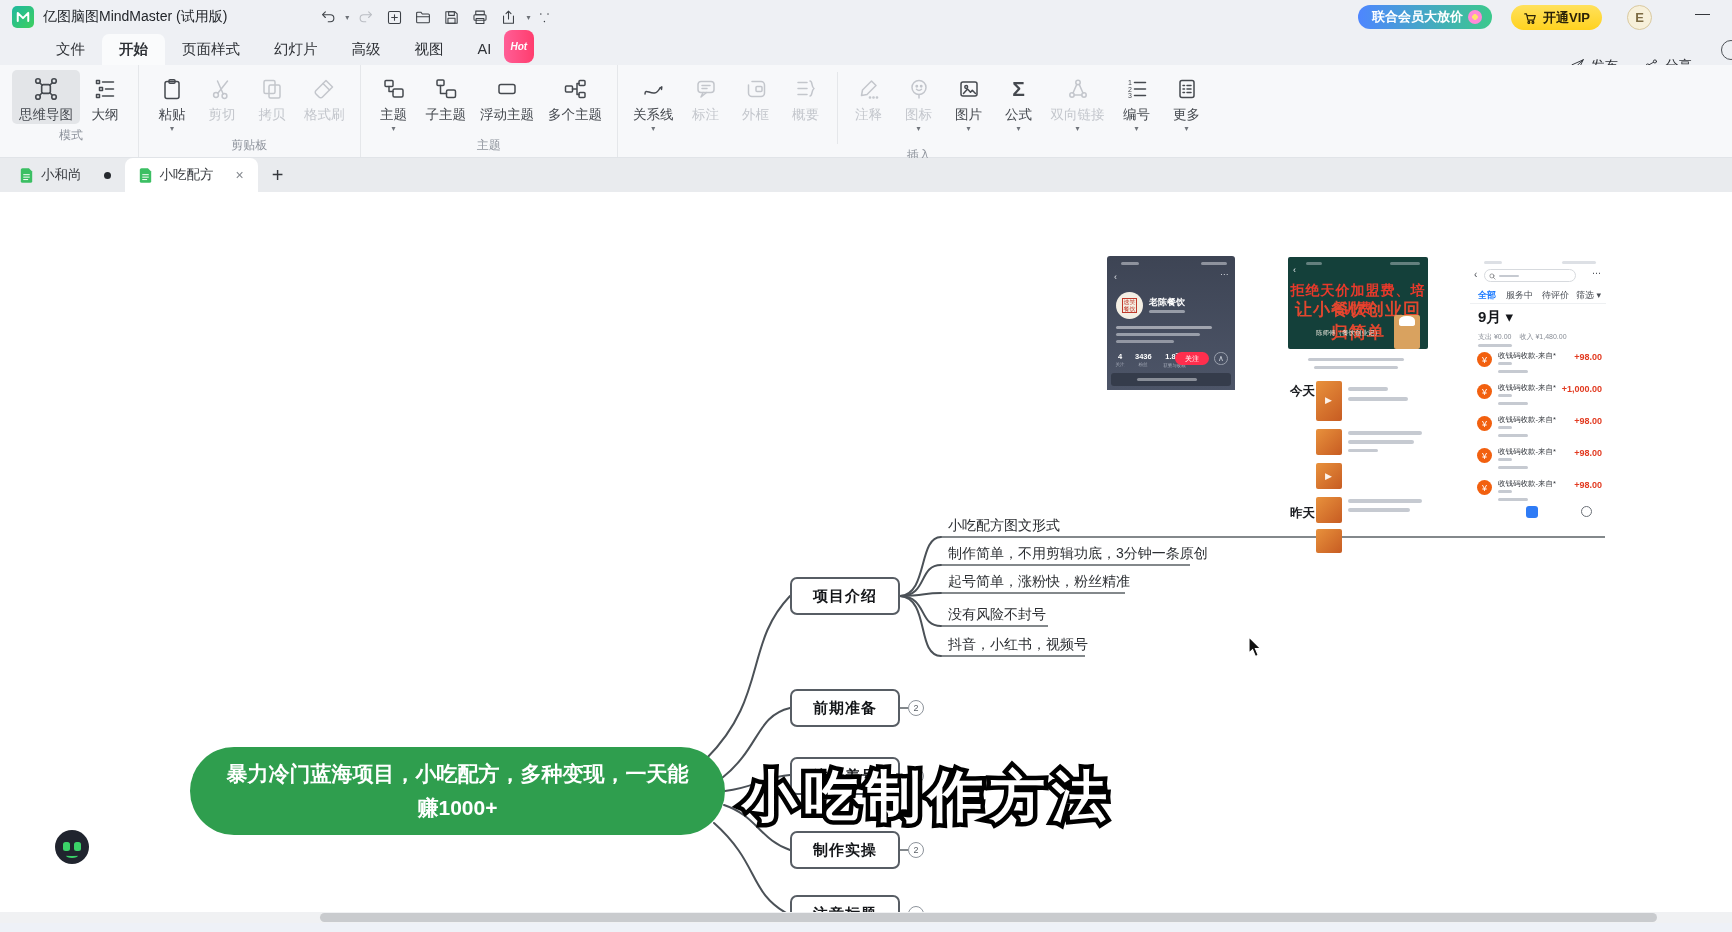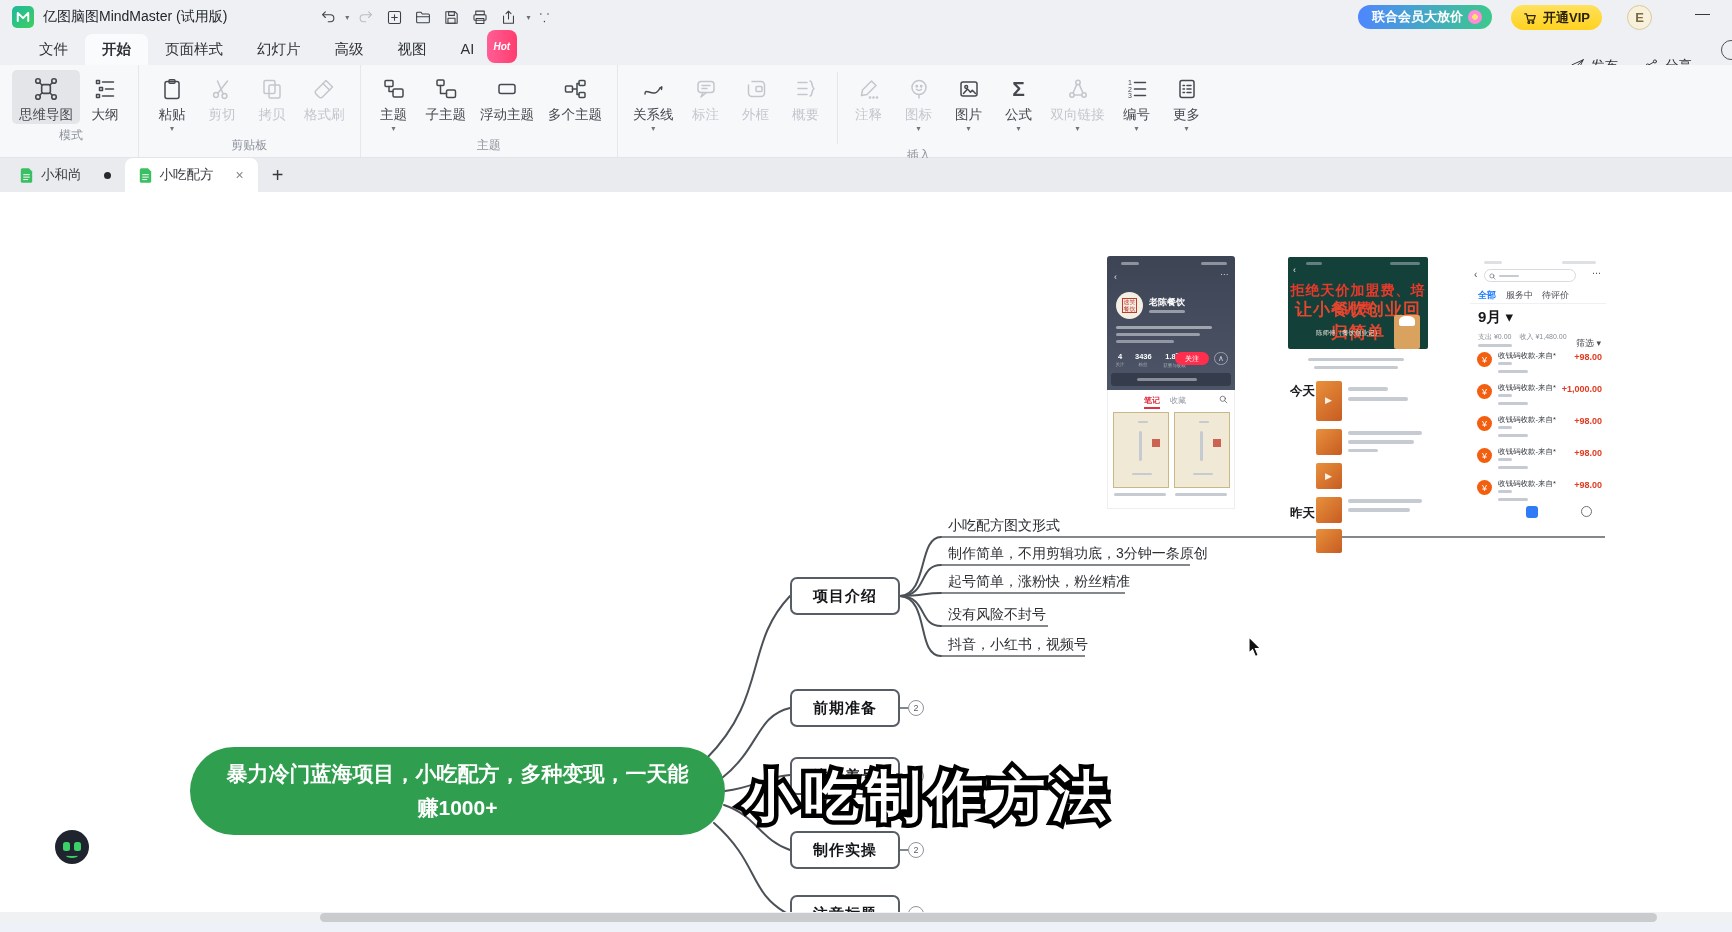--- a/index.html
+++ b/index.html
@@ -24,21 +24,21 @@
       display:flex;align-items:center;gap:5px;}
   .flower{width:14px;height:14px;border-radius:50%;background:radial-gradient(circle at 50% 50%,#ffe36e 28%,#ff8ad8 30%);}
   #vip-pill{position:absolute;right:130px;top:5px;height:25px;padding:0 12px;border-radius:13px;
       background:linear-gradient(180deg,#ffe15c,#ffd21f);color:#2a2208;font-size:13px;font-weight:bold;
       display:flex;align-items:center;gap:6px;}
   #avatar{position:absolute;right:80px;top:5px;width:25px;height:25px;border-radius:50%;background:#f7f0da;
       border:1px solid #d9c9a0;color:#7c6a42;font-size:13px;font-weight:bold;display:flex;align-items:center;justify-content:center;}
   #min-btn{position:absolute;right:22px;top:4px;font-size:15px;color:#34373c;}
 
   
-  #menubar{position:absolute;left:0;top:34px;width:1732px;height:31px;background:#eef0f4;display:flex;align-items:flex-end;padding-left:22px;}
+  #menubar{position:absolute;left:0;top:34px;width:1732px;height:31px;background:#eef0f4;display:flex;align-items:flex-end;padding-left:39px;}
   .menu-item{height:31px;line-height:31px;padding:0 17px;font-size:14.5px;color:#2e3136;position:relative;}
   .menu-item.active{background:#fafbfc;font-weight:bold;border-radius:7px 7px 0 0;}
   #hot-badge{position:absolute;top:-4px;right:-26px;background:linear-gradient(90deg,#ff5e96,#ff3d6e);color:#fff;
       font-size:10px;font-style:italic;font-weight:bold;padding:1px 7px;border-radius:8px;}
   #menubar-right{position:absolute;right:0;top:50px;height:31px;display:flex;align-items:center;gap:26px;padding-right:40px;color:#2e3136;}
   .mb-action{display:flex;align-items:center;gap:6px;font-size:13.5px;}
   #partial-circle{position:absolute;right:-9px;top:40px;width:20px;height:20px;border:1.5px solid #4c5056;border-radius:50%;}
 
   
   #ribbon{position:absolute;left:0;top:65px;width:1732px;height:93px;background:#f7f8fa;
@@ -589,42 +589,20 @@
               <span class="s1-sv">1.8万</span>
               <span class="s1-sl">获赞与收藏</span>
             </div>
         </div>
         <div id="s1-follow">关注</div>
         <div id="s1-plus">∧</div>
         <div id="s1-strip">
           <div class="bar lt" style="left:26px;top:5px;width:60px;opacity:.5;"></div>
         </div>
       </div>
-      <div id="s1-white">
-        <span class="s1-tab" id="s1-tab1">笔记</span>
-        <span class="s1-tab" id="s1-tab2">收藏</span>
-        <svg style="position:absolute;right:6px;top:5px;" width="9" height="9" viewBox="0 0 24 24" class="icon-svg">
-            <circle cx="10" cy="10" r="7"></circle>
-            <path d="M15.5 15.5L21 21"></path>
-          </svg>
-        <div class="recipe-card" style="left:5px;">
-          <div class="bar" style="left:24px;top:8px;width:10px;height:2px;"></div>
-          <div class="bar" style="left:25px;top:18px;width:3px;height:30px;"></div>
-          <div class="rc-seal"></div>
-          <div class="bar" style="left:18px;top:60px;width:20px;height:2px;"></div>
-        </div>
-        <div class="recipe-card" style="left:66px;">
-          <div class="bar" style="left:24px;top:8px;width:10px;height:2px;"></div>
-          <div class="bar" style="left:25px;top:18px;width:3px;height:30px;"></div>
-          <div class="rc-seal"></div>
-          <div class="bar" style="left:18px;top:60px;width:20px;height:2px;"></div>
-        </div>
-        <div class="bar" style="left:6px;top:103px;width:52px;"></div>
-        <div class="bar" style="left:67px;top:103px;width:52px;"></div>
-      </div>
     </div>
 
     <div id="shot2">
       <div id="s2-banner">
         <div style="position:absolute;left:5px;top:8px;color:#e8eaee;font-size:9px;">‹</div>
         <div class="bar lt" style="left:18px;top:5px;width:16px;opacity:.4;"></div>
         <div class="bar lt" style="right:8px;top:5px;width:30px;opacity:.4;"></div>
         <div id="s2-h1">拒绝天价加盟费、培训费</div>
         <div id="s2-h2">让小餐饮创业回归简单</div>
         <div id="s2-author">陈师傅（餐饮创业记）</div>
@@ -660,21 +638,21 @@
         <svg style="position:absolute;left:4px;top:3px;" width="7" height="7" viewBox="0 0 24 24" class="icon-svg">
             <circle cx="10" cy="10" r="7"></circle>
             <path d="M15.5 15.5L21 21"></path>
           </svg>
         <div class="bar" style="left:14px;top:5px;width:20px;height:2px;"></div>
       </div>
       <div style="position:absolute;right:5px;top:12px;color:#4a4e55;font-size:9px;">⋯</div>
       <span class="s3-tab" id="s3-tab-all">全部</span>
       <span class="s3-tab" style="left:36px;">服务中</span>
       <span class="s3-tab" style="left:72px;">待评价</span>
-      <span class="s3-tab" style="left:106px;margin-top:48px;">筛选 ▾</span>
+      <span class="s3-tab" style="left:106px;">筛选 ▾</span>
       <div style="position:absolute;left:0;top:47px;width:136px;height:1px;background:#eef0f2;"></div>
       <div id="s3-month">9月 ▾</div>
       <div id="s3-stats">
         <span>支出 ¥0.00</span>
         <span>收入 ¥1,480.00</span>
       </div>
       <div class="bar" style="left:8px;top:88px;width:34px;"></div>
 
       <div class="pay-row" style="top:93px;">
         <div class="pay-ic">¥</div>

